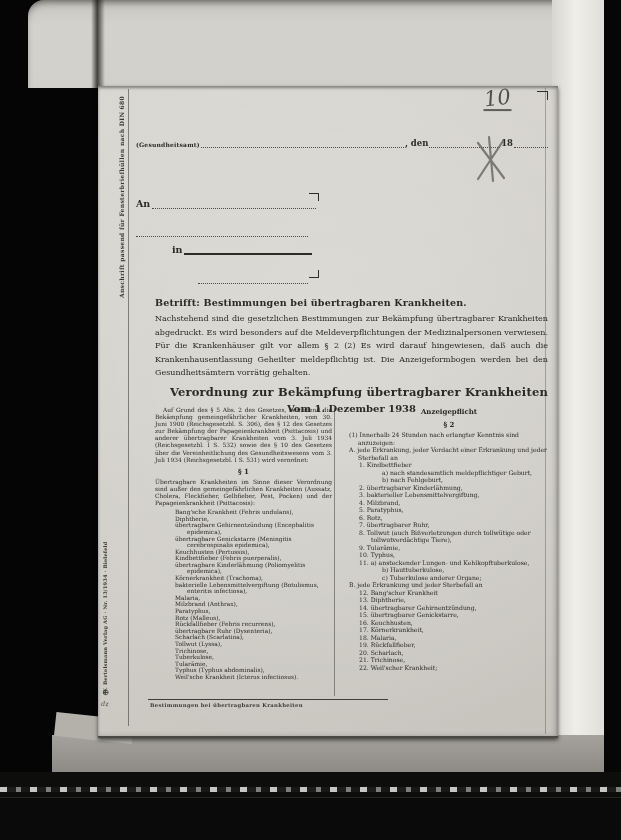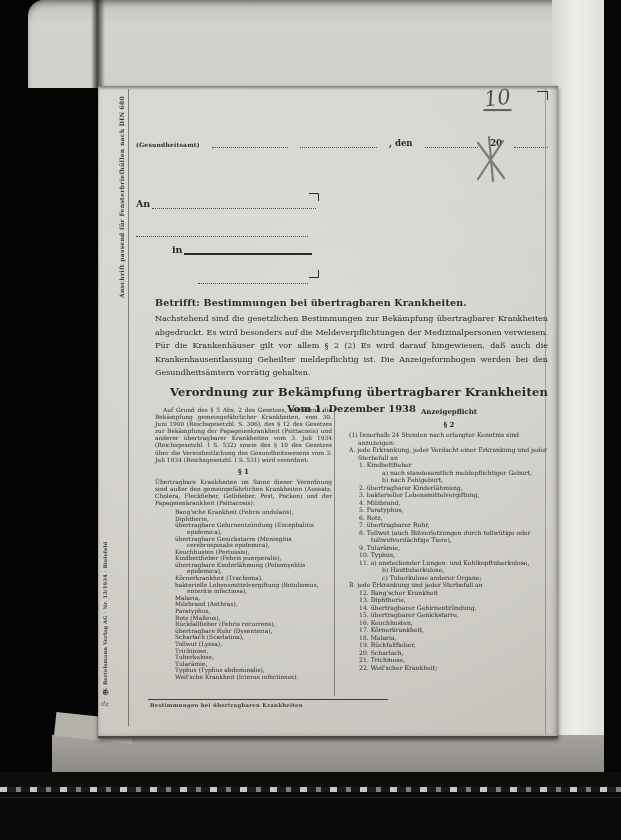--- a/index.html
+++ b/index.html
@@ -36,21 +36,21 @@
   .trim-left{left:30px;top:3px;width:1px;height:637px;background:rgba(40,38,34,.5);}
   .inner-right{left:447px;top:2px;width:1px;height:646px;background:rgba(40,38,34,.3);}
   .corner-tr{left:439px;top:5px;width:10px;height:8px;border-top:1.5px solid #34312c;border-right:1.5px solid #34312c;}
 
   .vtext{white-space:nowrap;transform:rotate(-90deg);transform-origin:left top;color:#3c3a34;}
   .vtext-din{left:20px;top:212px;font-size:6px;letter-spacing:.3px;font-weight:bold;}
   .vtext-printer{left:4px;top:608px;font-size:5px;letter-spacing:.2px;font-weight:bold;}
   .mark-dz{left:3px;top:614px;font-size:6.5px;font-style:italic;color:#55534e;}
 
   
-  .header-row{left:38px;top:52px;width:412px;display:flex;align-items:flex-end;gap:12px;}
+  .header-row{left:38px;top:52px;width:412px;display:flex;align-items:flex-end;gap:1px;}
   .hdr-office{font-size:6px;font-weight:bold;letter-spacing:.2px;}
   .dfill{border-bottom:1px dotted #4e4b45;height:9px;}
   .f3{flex:3;} .f2{flex:2.1;} .fs{width:34px;}
   .hdr-den{font-size:8.5px;font-weight:bold;} .hdr-yr{font-size:8.5px;font-weight:bold;}
 
   
   .hw-ten{left:386px;top:0px;font-size:21px;font-style:italic;color:#50504d;transform:rotate(-7deg);}
   .hw-ten::after{content:"";position:absolute;left:-2px;bottom:-1px;width:28px;height:2px;background:#5d5d5a;transform:rotate(7deg);}
   .hw-x{left:374px;top:48px;}
 
@@ -114,21 +114,21 @@
     <div class="abs vtext vtext-din">Anschrift passend für Fensterbriefhüllen nach DIN 680</div>
     <div class="abs vtext vtext-printer">W. Bertelsmann Verlag AG · Nr. 13/1934 · Bielefeld</div>
     <div class="abs mark-dz">dz</div>
 
     <div class="abs header-row">
       <span class="hdr-office">(Gesundheitsamt)</span>
       <span class="dfill f3"></span>
       <span class="dfill f3"></span>
       <span class="hdr-den">, den</span>
       <span class="dfill f2"></span>
-      <span class="hdr-yr">20</span>
+      <span class="hdr-yr">18</span>
       <span class="dfill fs"></span>
     </div>
 
     <div class="abs hw-ten">10</div>
     <svg class="abs hw-x" width="40" height="50" viewBox="0 0 40 50">
       <path d="M6 9 L32 44 M31 7 L6 45 M17 3 L21 47" stroke="#6a6a67" stroke-width="2.2" fill="none" stroke-linecap="round" opacity="0.85"></path>
     </svg>
 
     <div class="abs an-row">
       <span class="lbl-an">An</span>

